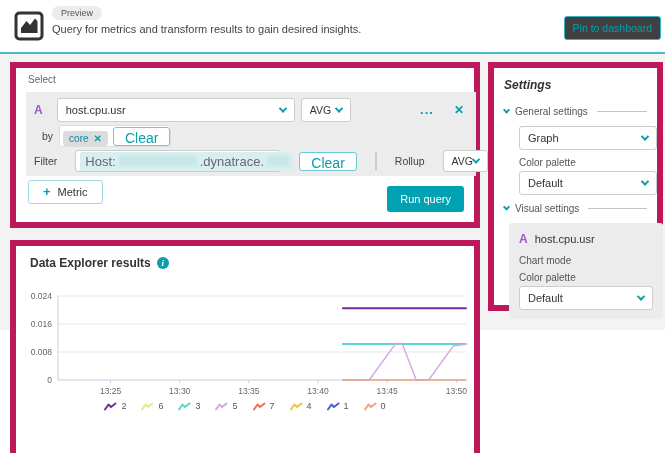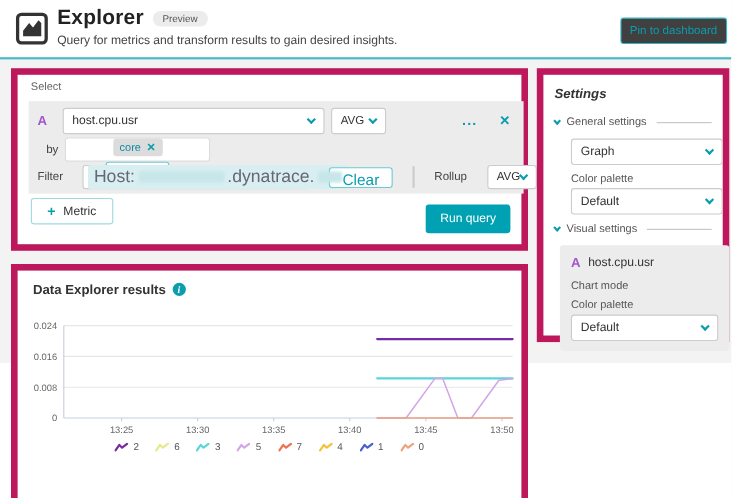--- a/index.html
+++ b/index.html
@@ -39,33 +39,33 @@
   .chev.sm { width:5px; height:5px; }
   .row1 { gap:6px; height:24px; }
   .metric-dd { width:238px; margin-left:8px; }
   .agg-dd { width:50px; font-size:10.5px; }
   .dots { margin-left:auto; color:#0b9cad; font-weight:bold; font-size:13px; letter-spacing:1px;
           cursor:pointer; line-height:10px; }
   .xicon { color:#0b9cad; font-weight:bold; font-size:12px; cursor:pointer; margin-left:14px;
            margin-right:4px; }
   .row2 { gap:6px; height:24px; padding-left:8px; }
   .lbl { font-size:10.5px; color:#444; }
-  .bybox { background:#fff; border:1px solid #ddd; border-radius:3px; height:22px; width:132px;
-           display:flex; align-items:center; gap:5px; padding:0 3px;flex-direction:column; }
+  .bybox { background:#fff; border:1px solid #ddd; border-radius:3px; height:22px; width:112px;
+           display:flex; align-items:flex-end; gap:5px; padding:0 3px; }
   .chip { background:#dcdcdc; border-radius:3px; font-size:10px; color:#0b8ba0; padding:2px 6px;
           display:flex; align-items:center; gap:5px; cursor:pointer; }
   .chipx { color:#0b9cad; font-weight:bold; font-size:10px; cursor:pointer; }
   .clearbtn { background:#fff; border:1px solid #6cc9d6; color:#0b9cad; font-size:14px;
               border-radius:3px; padding:2px 11px; cursor:pointer; font-family:inherit; height:19px; }
   .row3 { gap:18px; height:24px; }
   .flt-lbl { font-size:10.5px; color:#444; width:26px; }
   .fbox { background:#fff; border:1px solid #ccc; border-radius:3px; height:22px; width:206px;
           display:flex; align-items:center; padding:1px 4px; }
   .fpill { background:#d9eef0; border-radius:2px; display:flex; align-items:center; gap:3px;
-           font-size:16px; color:#667; padding:2px 5px; flex:1; }
+           font-size:13px; color:#667; padding:2px 5px; flex:1; }
   .redact { display:inline-block; background:#c6e6e9; border-radius:2px; height:10px; filter:blur(1.5px); }
   .r1 { width:78px; } .r2 { width:22px; }
   .fx { color:#0b9cad; font-weight:bold; font-size:11px; margin-left:5px; cursor:pointer; }
   .mini-input { background:#fff; border:1px solid #ccc; border-radius:3px; width:24px; height:20px; }
   .rollup-dd { width:54px; height:22px; font-size:10.5px; }
   .metric-btn { position:absolute; left:12px; top:112px; background:#fff; border:1px solid #9fd8de;
                 border-radius:3px; padding:5px 14px; font-size:11px; color:#333; cursor:pointer;
                 display:flex; align-items:center; gap:7px; font-family:inherit; }
   .plus { color:#0b9cad; font-weight:bold; font-size:13px; line-height:10px; }
   .runbtn { position:absolute; right:10px; bottom:10px; background:#00a1b2; color:#fff;
@@ -107,21 +107,20 @@
 
   <div class="header">
     <div class="hicon">
       <svg width="30" height="30" viewBox="0 0 30 30">
         <rect x="2" y="2" width="26" height="26" rx="3.5" fill="none" stroke="#333" stroke-width="3"></rect>
         <path d="M7 22 L7 17 L12.5 10 L16 14 L21 7.5 L23.5 10 L23.5 22 Z" fill="#333"></path>
       </svg>
     </div>
     <div class="htext">
       <div class="hrow">
-        <span class="title">Explorer</span>
         <span class="badge">Preview</span>
       </div>
       <div class="subtitle">Query for metrics and transform results to gain desired insights.</div>
     </div>
     <button class="pinbtn">Pin to dashboard</button>
   </div>
 
   <div class="grayband"></div>
 
   <section class="card query-card">

